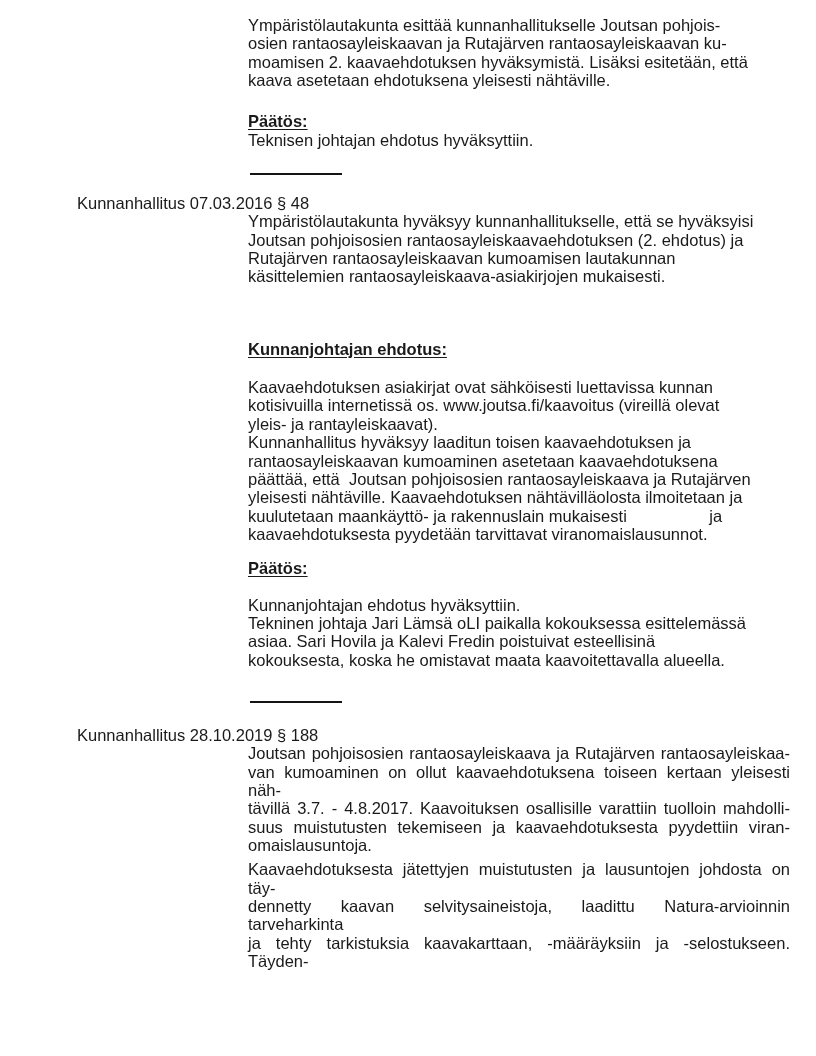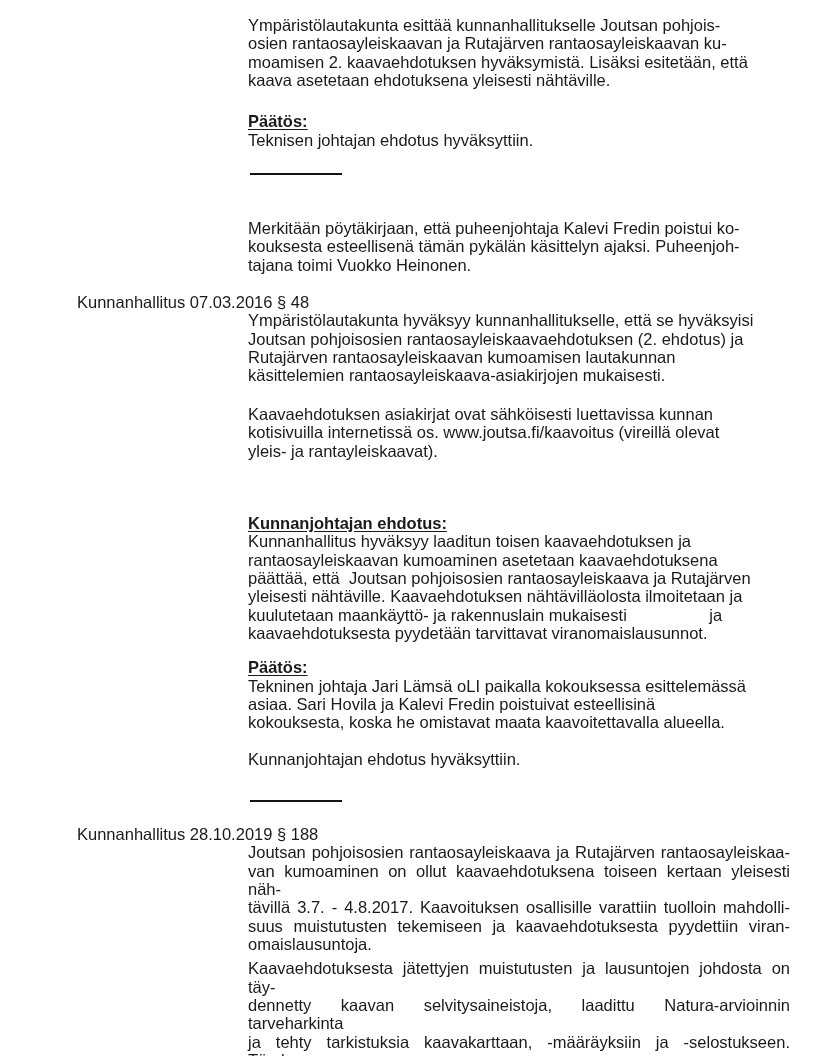--- a/index.html
+++ b/index.html
@@ -65,61 +65,56 @@
     </div>
 
   <div id="h-paatos-1" class="bd"><span class="heading">Päätös:</span></div>
 
   <div id="p-teknisen" class="bd ln">Teknisen johtajan ehdotus hyväksyttiin.</div>
 
   <div id="divider-1" class="bd">
     <div class="divider"></div>
   </div>
 
-  <div id="p-merkitaan" class="bd para">
-      <div class="ln">Merkitään pöytäkirjaan, että puheenjohtaja Kalevi Fredin poistui ko-</div>
-      <div class="ln">kouksesta esteellisenä tämän pykälän käsittelyn ajaksi. Puheenjoh-</div>
-      <div class="ln">tajana toimi Vuokko Heinonen.</div>
-    </div>
 
   <div id="label-2016" class="lbl">Kunnanhallitus 07.03.2016 § 48</div>
 
   <div id="p-b1" class="bd para">
       <div class="ln">Ympäristölautakunta hyväksyy kunnanhallitukselle, että se hyväksyisi</div>
       <div class="ln">Joutsan pohjoisosien rantaosayleiskaavaehdotuksen (2. ehdotus) ja</div>
       <div class="ln">Rutajärven rantaosayleiskaavan kumoamisen lautakunnan</div>
       <div class="ln">käsittelemien rantaosayleiskaava-asiakirjojen mukaisesti.</div>
     </div>
 
+  <div id="h-kj-ehdotus" class="bd"><span class="heading">Kunnanjohtajan ehdotus:</span></div>
+
   <div id="p-b2" class="bd para">
       <div class="ln">Kaavaehdotuksen asiakirjat ovat sähköisesti luettavissa kunnan</div>
       <div class="ln">kotisivuilla internetissä os. www.joutsa.fi/kaavoitus (vireillä olevat</div>
       <div class="ln">yleis- ja rantayleiskaavat).</div>
     </div>
-
-  <div id="h-kj-ehdotus" class="bd"><span class="heading">Kunnanjohtajan ehdotus:</span></div>
 
   <div id="p-b3" class="bd para">
       <div class="ln">Kunnanhallitus hyväksyy laaditun toisen kaavaehdotuksen ja</div>
       <div class="ln">rantaosayleiskaavan kumoaminen asetetaan kaavaehdotuksena</div>
       <div class="ln">päättää, että  Joutsan pohjoisosien rantaosayleiskaava ja Rutajärven</div>
       <div class="ln">yleisesti nähtäville. Kaavaehdotuksen nähtävilläolosta ilmoitetaan ja</div>
       <div class="ln">kuulutetaan maankäyttö- ja rakennuslain mukaisesti                  ja</div>
       <div class="ln">kaavaehdotuksesta pyydetään tarvittavat viranomaislausunnot.</div>
     </div>
 
   <div id="h-paatos-2" class="bd"><span class="heading">Päätös:</span></div>
 
+  <div id="p-kj-hyv" class="bd ln">Kunnanjohtajan ehdotus hyväksyttiin.</div>
+
   <div id="p-tekninen-2" class="bd para">
       <div class="ln">Tekninen johtaja Jari Lämsä oLI paikalla kokouksessa esittelemässä</div>
       <div class="ln">asiaa. Sari Hovila ja Kalevi Fredin poistuivat esteellisinä</div>
       <div class="ln">kokouksesta, koska he omistavat maata kaavoitettavalla alueella.</div>
     </div>
-
-  <div id="p-kj-hyv" class="bd ln">Kunnanjohtajan ehdotus hyväksyttiin.</div>
 
   <div id="divider-2" class="bd">
     <div class="divider"></div>
   </div>
 
   <div id="label-2019" class="lbl">Kunnanhallitus 28.10.2019 § 188</div>
 
   <div id="p-c1" class="bd para just">
       <div class="ln">Joutsan pohjoisosien rantaosayleiskaava ja Rutajärven rantaosayleiskaa-</div>
       <div class="ln">van kumoaminen on ollut kaavaehdotuksena toiseen kertaan yleisesti näh-</div>

